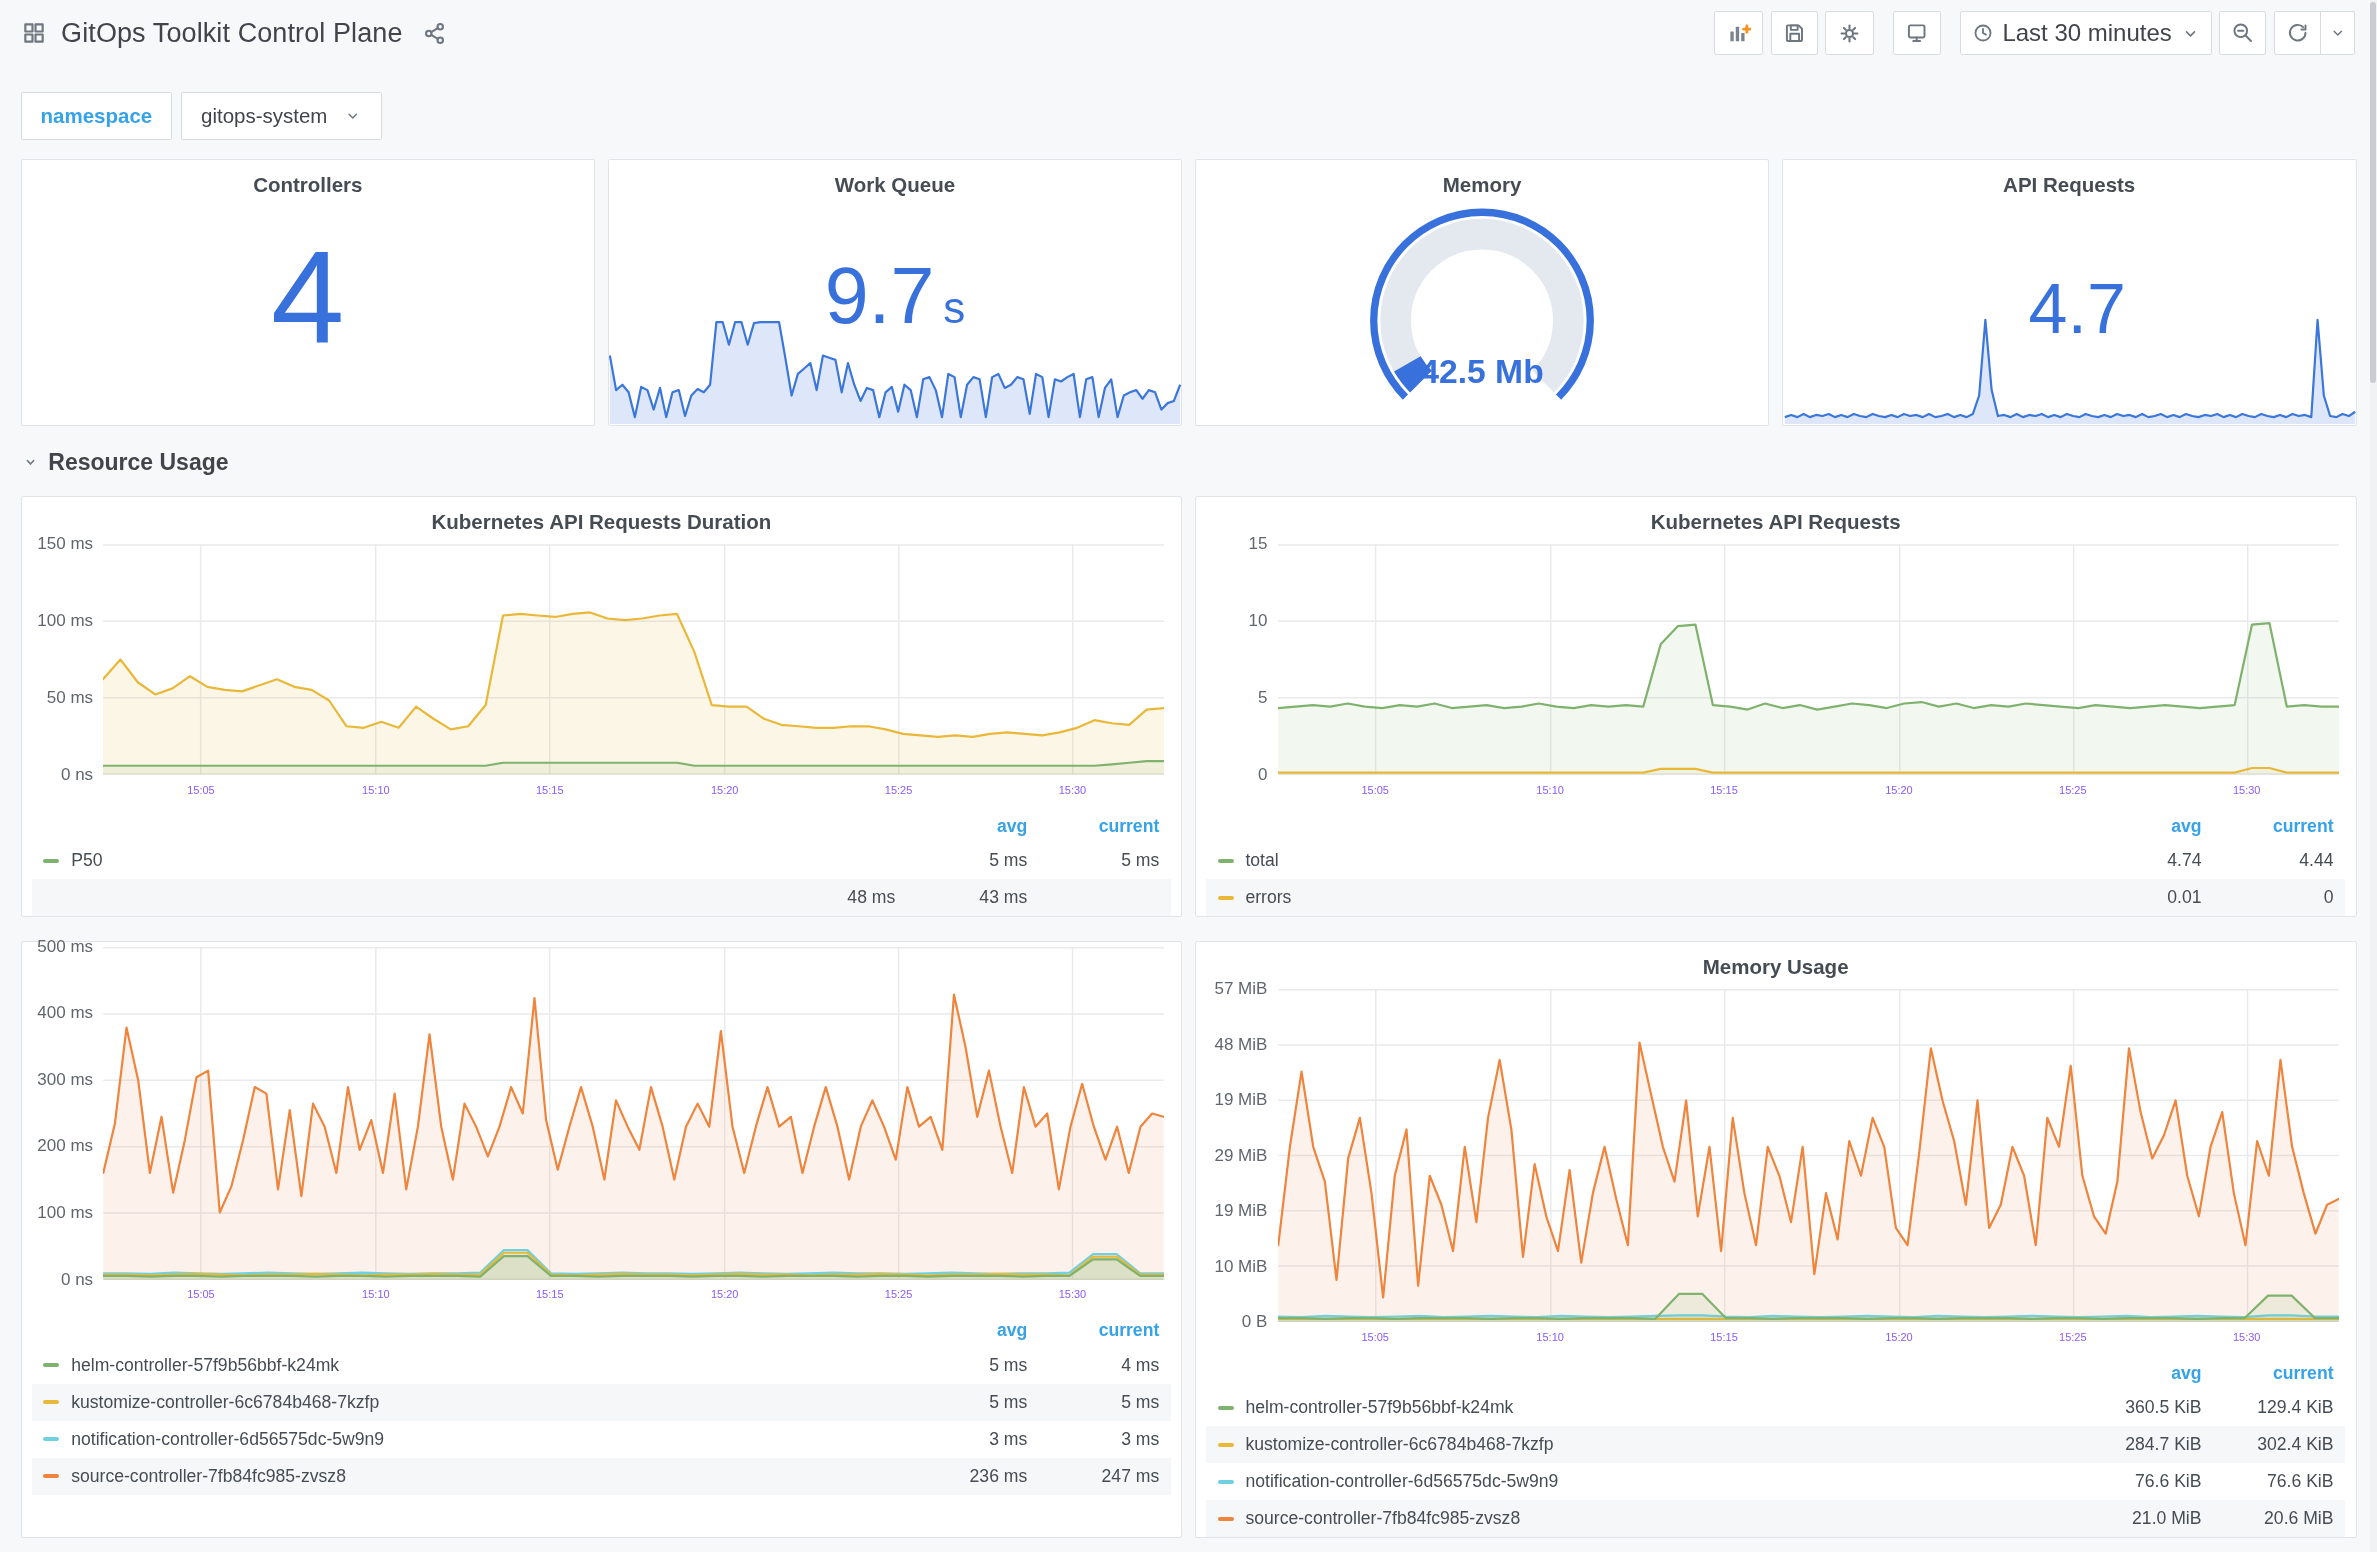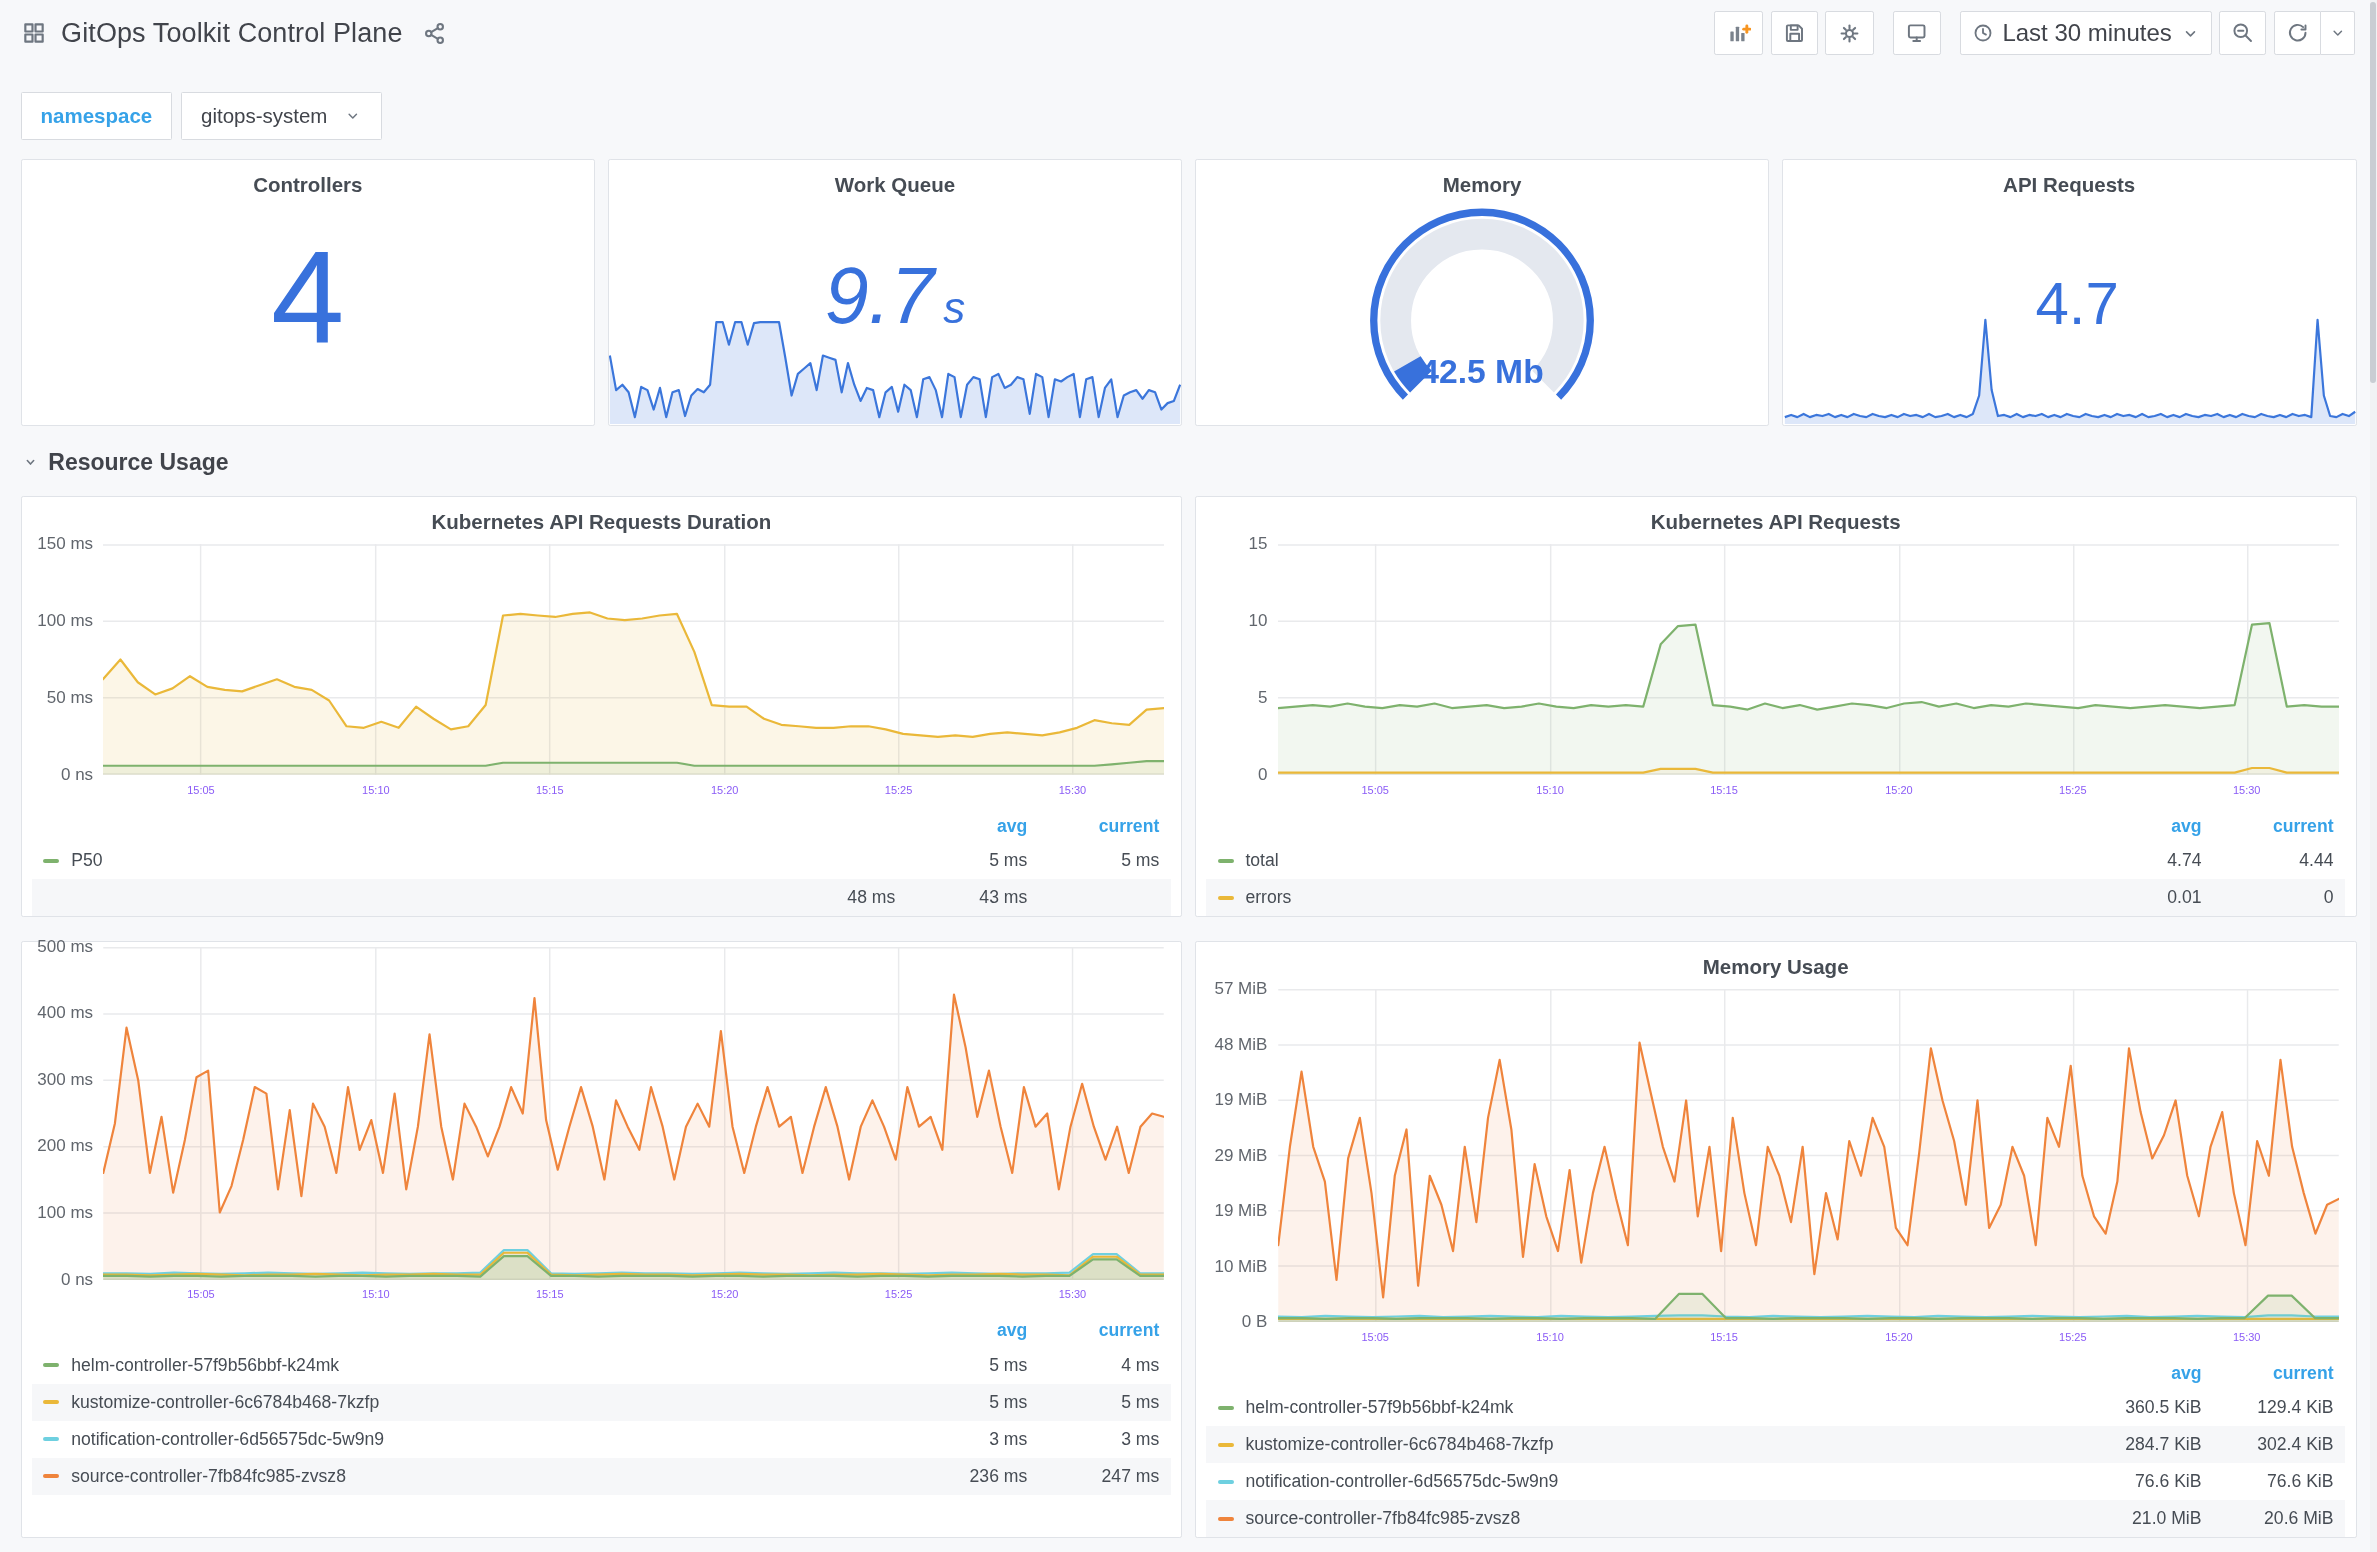--- a/index.html
+++ b/index.html
@@ -42,23 +42,23 @@
 
   
   .panel { background:#fff; border:0.7px solid #E0E3E8; border-radius:2.2px; position:relative; }
   .stats-row { display:grid; grid-template-columns:repeat(4,1fr); gap:12.5px; margin:19px 20.5px 0; height:267px; }
   .stat-title, .p-title {
     text-align:center; font-size:20.5px; font-weight:600; color:#464C54; cursor:pointer;
   }
   .stat-title { position:absolute; top:13px; left:0; right:0; z-index:3; }
   .big-val { position:absolute; color:#3871DC; font-weight:500; z-index:2; text-align:center; }
   .v-ctrl { left:0; right:0; top:50%; transform:translateY(-47%); font-size:132px; }
-  .v-wq   { left:0; right:0; top:34%; font-size:79px;font-style:italic; }
+  .v-wq   { left:0; right:0; top:34%; font-size:79px; }
   .v-wq .unit { font-size:44px; margin-left:8.8px; font-weight:500; }
-  .v-api  { left:16px; right:0; top:41%; font-size:60px; }
+  .v-api  { left:16px; right:0; top:41%; font-size:70px; }
   .sparkbox { position:absolute; left:0.7px; right:0.7px; bottom:0.7px; height:111px; z-index:1; }
   .gaugebox { position:absolute; left:0; right:0; top:41px; display:flex; justify-content:center; }
 
   
   .section { display:flex; align-items:center; gap:8.8px; margin:17.6px 20.5px 0; height:38px; cursor:pointer; }
   .section .s-ttl { font-size:23px; font-weight:700; color:#41444B; }
 
   
   .ts-row { display:grid; grid-template-columns:1fr 1fr; gap:12.5px; margin:16px 20.5px 0; }
   .ts-row.r1 { height:421px; margin-top:14.6px; }

